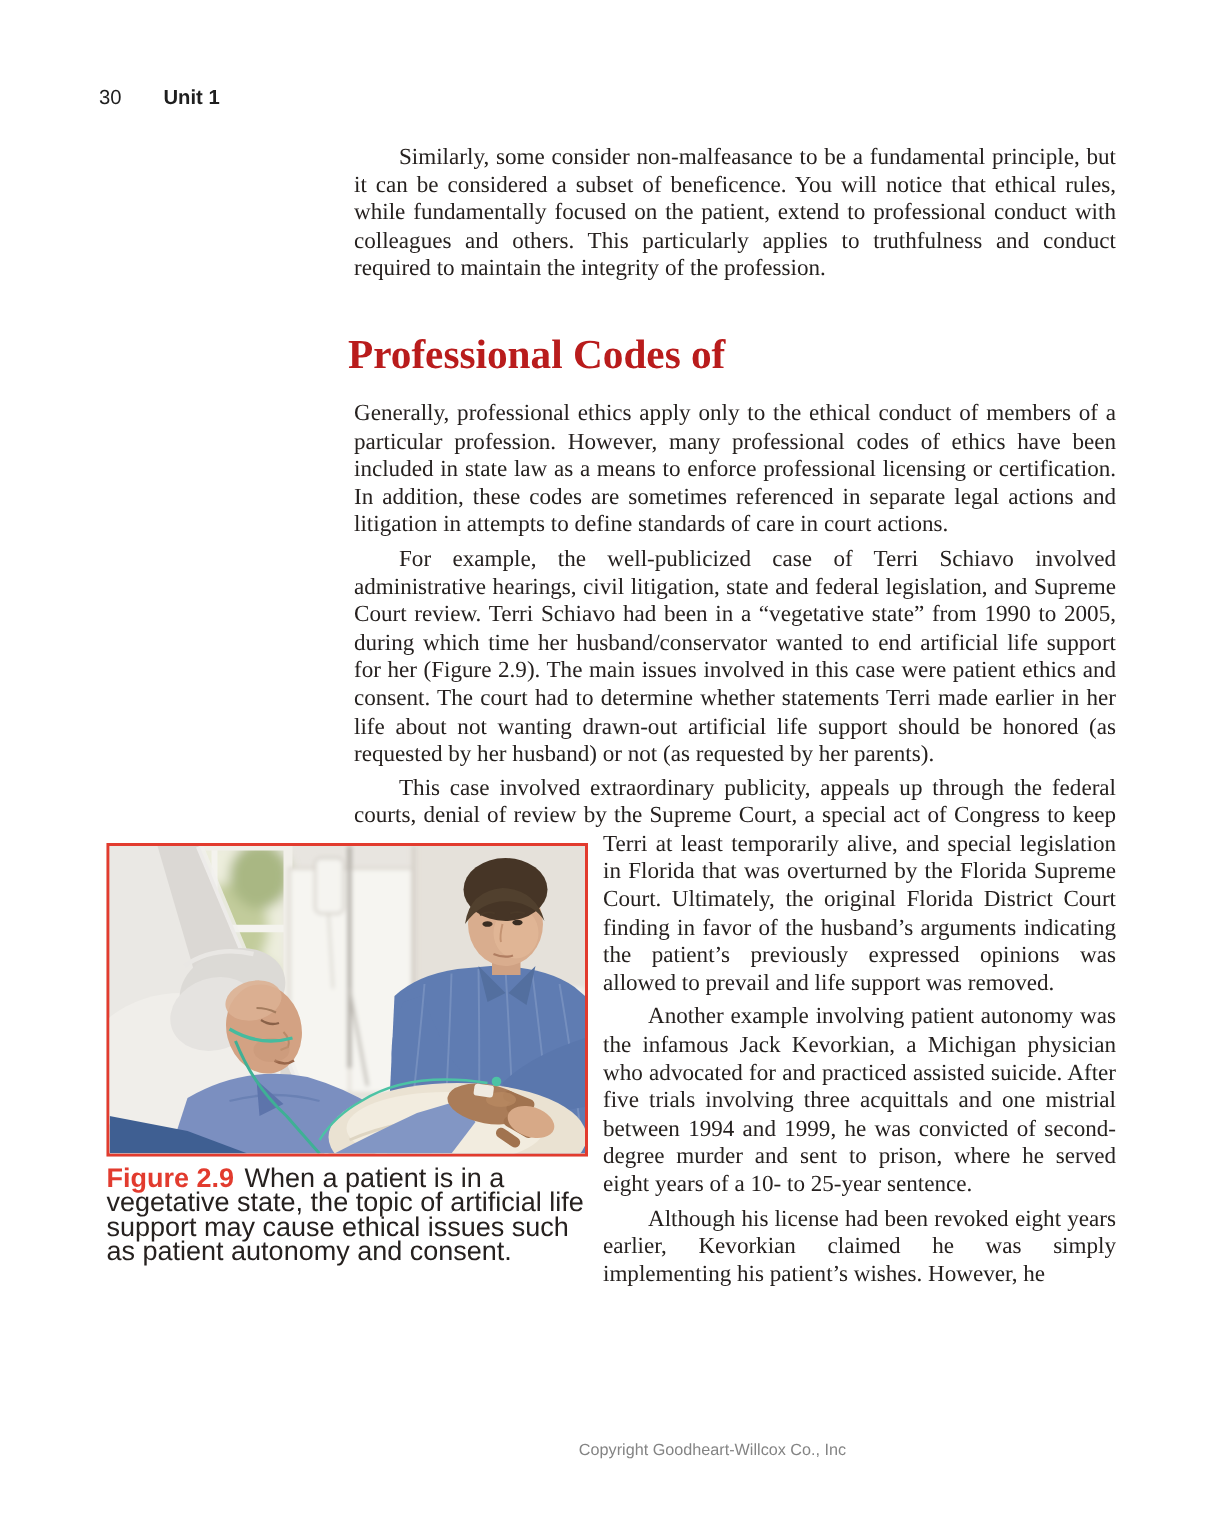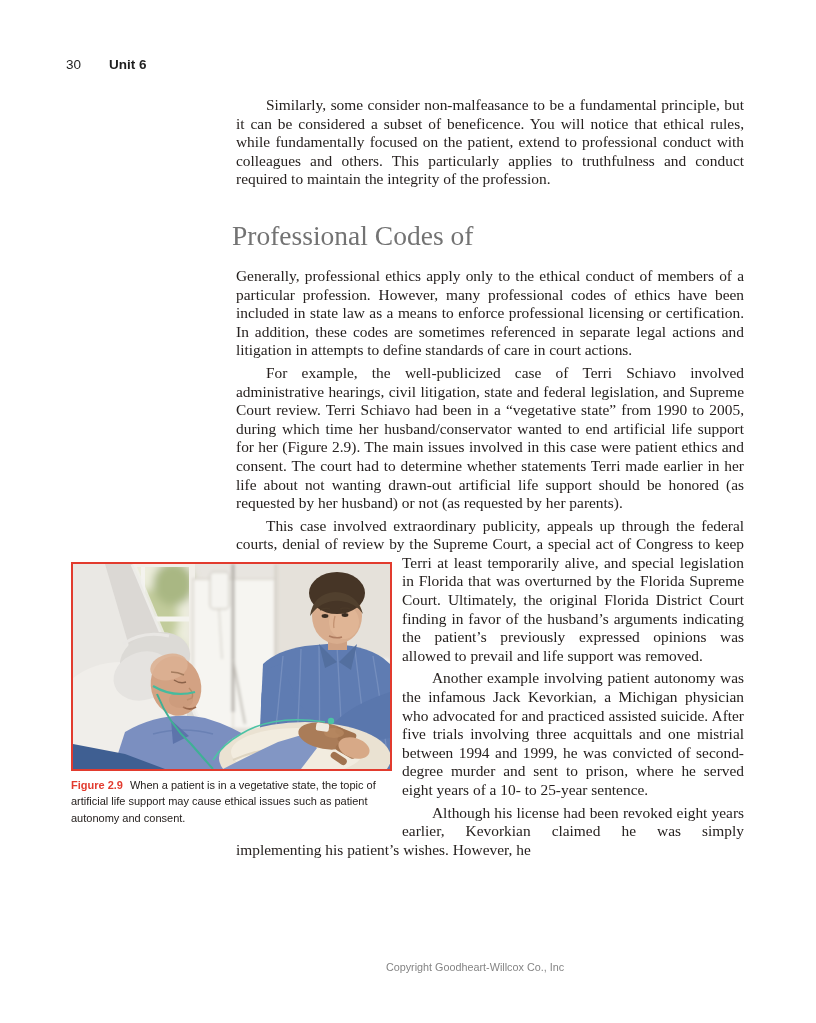--- a/index.html
+++ b/index.html
@@ -15,22 +15,22 @@
   }
   .running-head .page-num { width:43px; }
   .running-head .unit-label { font-weight:bold; margin-right:9px; }
   .content {
     position:absolute; top:92px; left:232px; width:516px;
     font-size:15.4px; line-height:18.6px; text-align:justify;
   }
   .para { margin:4px; }
   .para.indent { text-indent:30px; }
   .section-heading {
-    margin:31px 0 16px 0; font-weight:normal;
-    font-size:27.5px; line-height:31px; color:#737373;
+    margin:31px 0 16px 0; font-weight:bold;
+    font-size:27.5px; line-height:31px; color:#b91c1c;
     text-align:left; text-indent:0;
   }
   .section-heading span { display:block; }
   .figure-float {
     float:left; width:321px;
     margin:8px 10px 0 -165px;
     display:block; text-align:left; text-indent:0;
   }
   .photo-frame {
     display:block; width:317px; height:205px;
@@ -38,38 +38,38 @@
   }
   .photo-frame svg { display:block; }
   .credit {
     display:block; margin-top:3px; text-align:right;
     font-family:"Liberation Sans", sans-serif; font-style:italic;
     font-size:10.8px; line-height:13px; color:#3c3c3c;
   }
   .caption {
     display:block; margin-top:6px;
     font-family:"Liberation Sans", sans-serif;
-    font-size:11px; line-height:16.5px; color:#26211f;
+    font-size:18px; line-height:16.5px; color:#26211f;
     text-align:left;
   }
   .fig-label { color:#e23b2e; font-weight:bold; margin-right:7px; }
   .footer {
     position:absolute; top:961px; left:232px; width:486px; text-align:center;
     font-family:"Liberation Sans", sans-serif;
     font-size:10.8px; color:#848484;
   }
 </style>
 </head>
 <body>
 
 <div class="page">
 
   <div class="running-head">
     <span class="page-num">30</span>
-    <span class="unit-label">Unit 6</span>
+    <span class="unit-label">Unit 1</span>
   </div>
 
   <div class="content">
 
     <div class="para indent">Similarly, some consider non-malfeasance to be a fundamental principle, but it can be considered a subset of beneficence. You will notice that ethical rules, while fundamentally focused on the patient, extend to professional conduct with colleagues and others. This particularly applies to truthfulness and conduct required to maintain the integrity of the profession.</div>
 
     <div class="section-heading">
       <span>Professional Codes of</span>
     </div>
 

